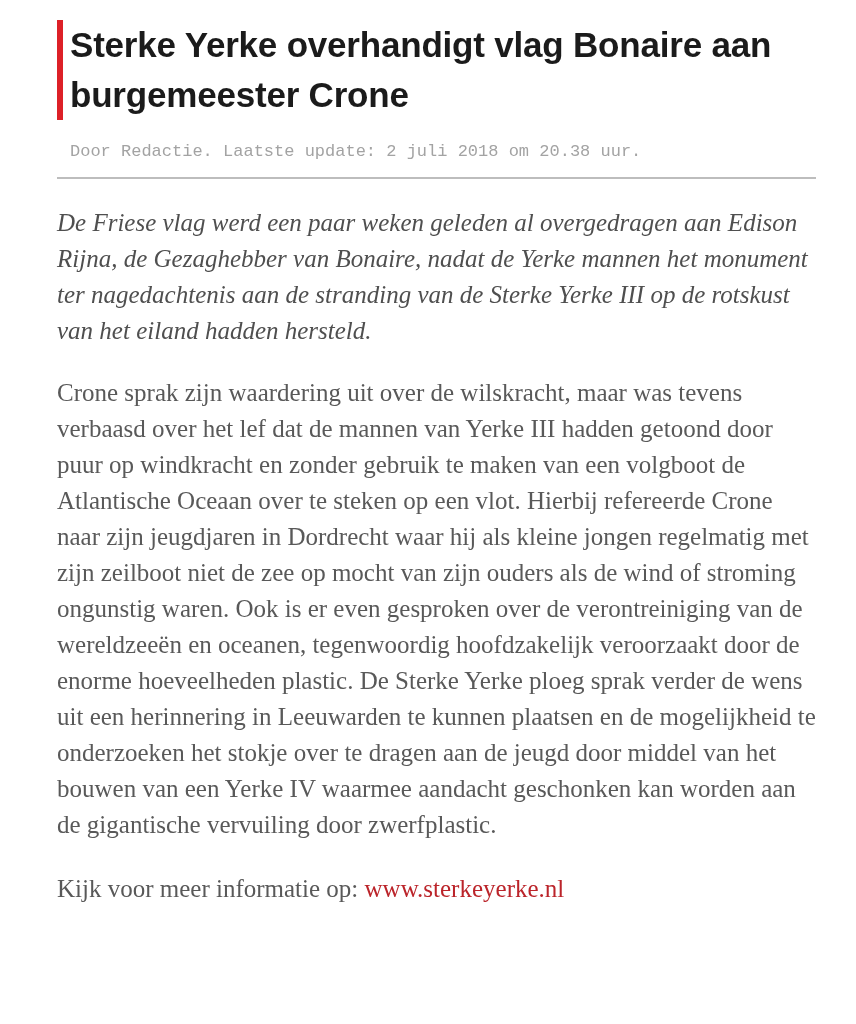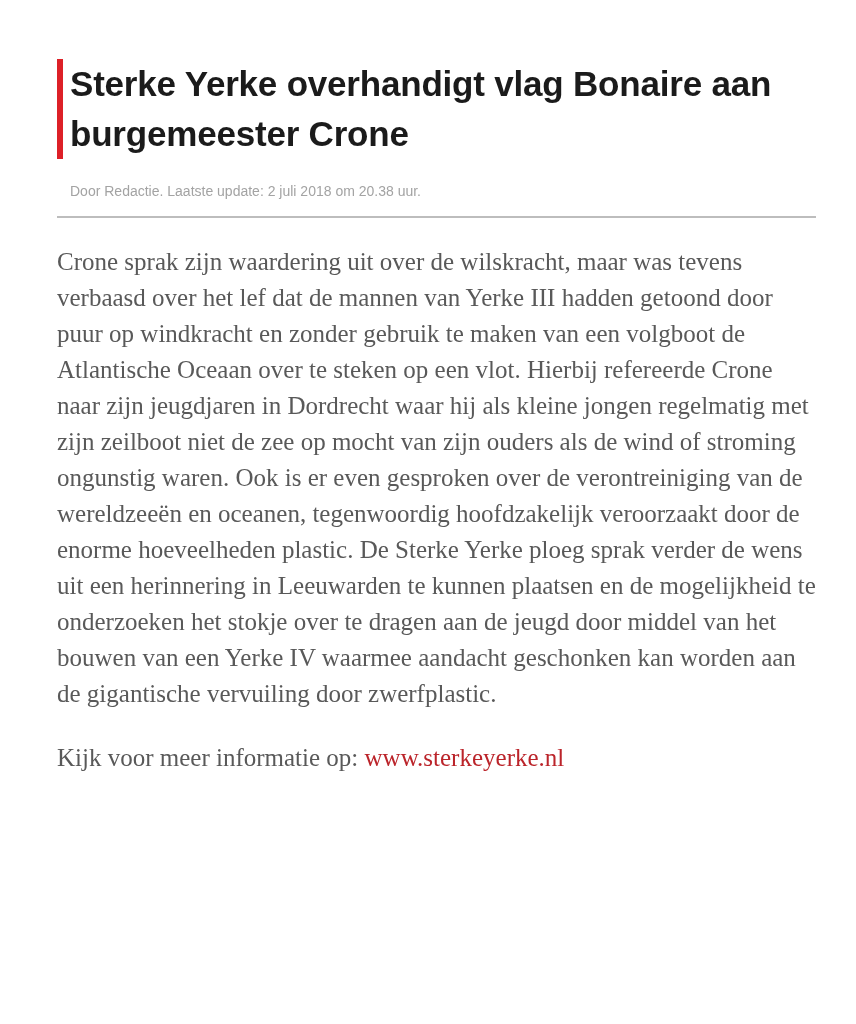--- a/index.html
+++ b/index.html
@@ -16,21 +16,20 @@
   html,body{width:856px;height:1024px;}
   body{
     background:var(--page-bg);
     font-family:"Liberation Serif", serif;
     overflow:hidden;
   }
   .article{
     padding:20px 40px 0 57px;
     width:856px;
     height:796px;
-    margin-top:39px;
   }
   .headline-row{
     display:flex;
     align-items:stretch;
   }
   .accent-bar{
     flex:0 0 6px;
     background:var(--accent-red);
     margin-right:7px;
   }
@@ -39,22 +38,22 @@
     font-family:"Liberation Sans", sans-serif;
     font-weight:bold;
     font-size:35px;
     line-height:50px;
     color:var(--title-text);
     letter-spacing:-0.2px;
   }
   .byline{
     margin-top:22px;
     padding-left:13px;
-    font-family:Liberation Sans, sans-serif;
-    font-size:14px;
+    font-family:Liberation Mono, monospace;
+    font-size:17px;
     line-height:20px;
     color:var(--byline-text);
   }
   .divider{
     border:none;
     border-top:2px solid var(--divider);
     margin-top:15px;
   }
   p{
     color:var(--body-text);
@@ -92,18 +91,19 @@
   <div class="headline-row">
     <span class="accent-bar"></span>
     <h1 class="title">Sterke Yerke overhandigt vlag Bonaire aan burgemeester Crone</h1>
   </div>
 
   <div class="byline">Door Redactie. Laatste update: 2 juli 2018 om 20.38 uur.</div>
 
   <hr class="divider">
 
 
+  <p class="intro">De Friese vlag werd een paar weken geleden al overgedragen aan Edison Rijna, de Gezaghebber van Bonaire, nadat de Yerke mannen het monument ter nagedachtenis aan de stranding van de Sterke Yerke III op de rotskust van het eiland hadden hersteld.</p>
 
   <p class="body-text">Crone sprak zijn waardering uit over de wilskracht, maar was tevens verbaasd over het lef dat de mannen van Yerke III hadden getoond door puur op windkracht en zonder gebruik te maken van een volgboot de Atlantische Oceaan over te steken op een vlot. Hierbij refereerde Crone naar zijn jeugdjaren in Dordrecht waar hij als kleine jongen regelmatig met zijn zeilboot niet de zee op mocht van zijn ouders als de wind of stroming ongunstig waren. Ook is er even gesproken over de verontreiniging van de wereldzeeën en oceanen, tegenwoordig hoofdzakelijk veroorzaakt door de enorme hoeveelheden plastic. De Sterke Yerke ploeg sprak verder de wens uit een herinnering in Leeuwarden te kunnen plaatsen en de mogelijkheid te onderzoeken het stokje over te dragen aan de jeugd door middel van het bouwen van een Yerke IV waarmee aandacht geschonken kan worden aan de gigantische vervuiling door zwerfplastic.</p>
 
   <p class="more"><span>Kijk voor meer informatie op: </span><a class="site-link" href="#">www.sterkeyerke.nl</a></p>
 
 </div>
 
 </body></html>

